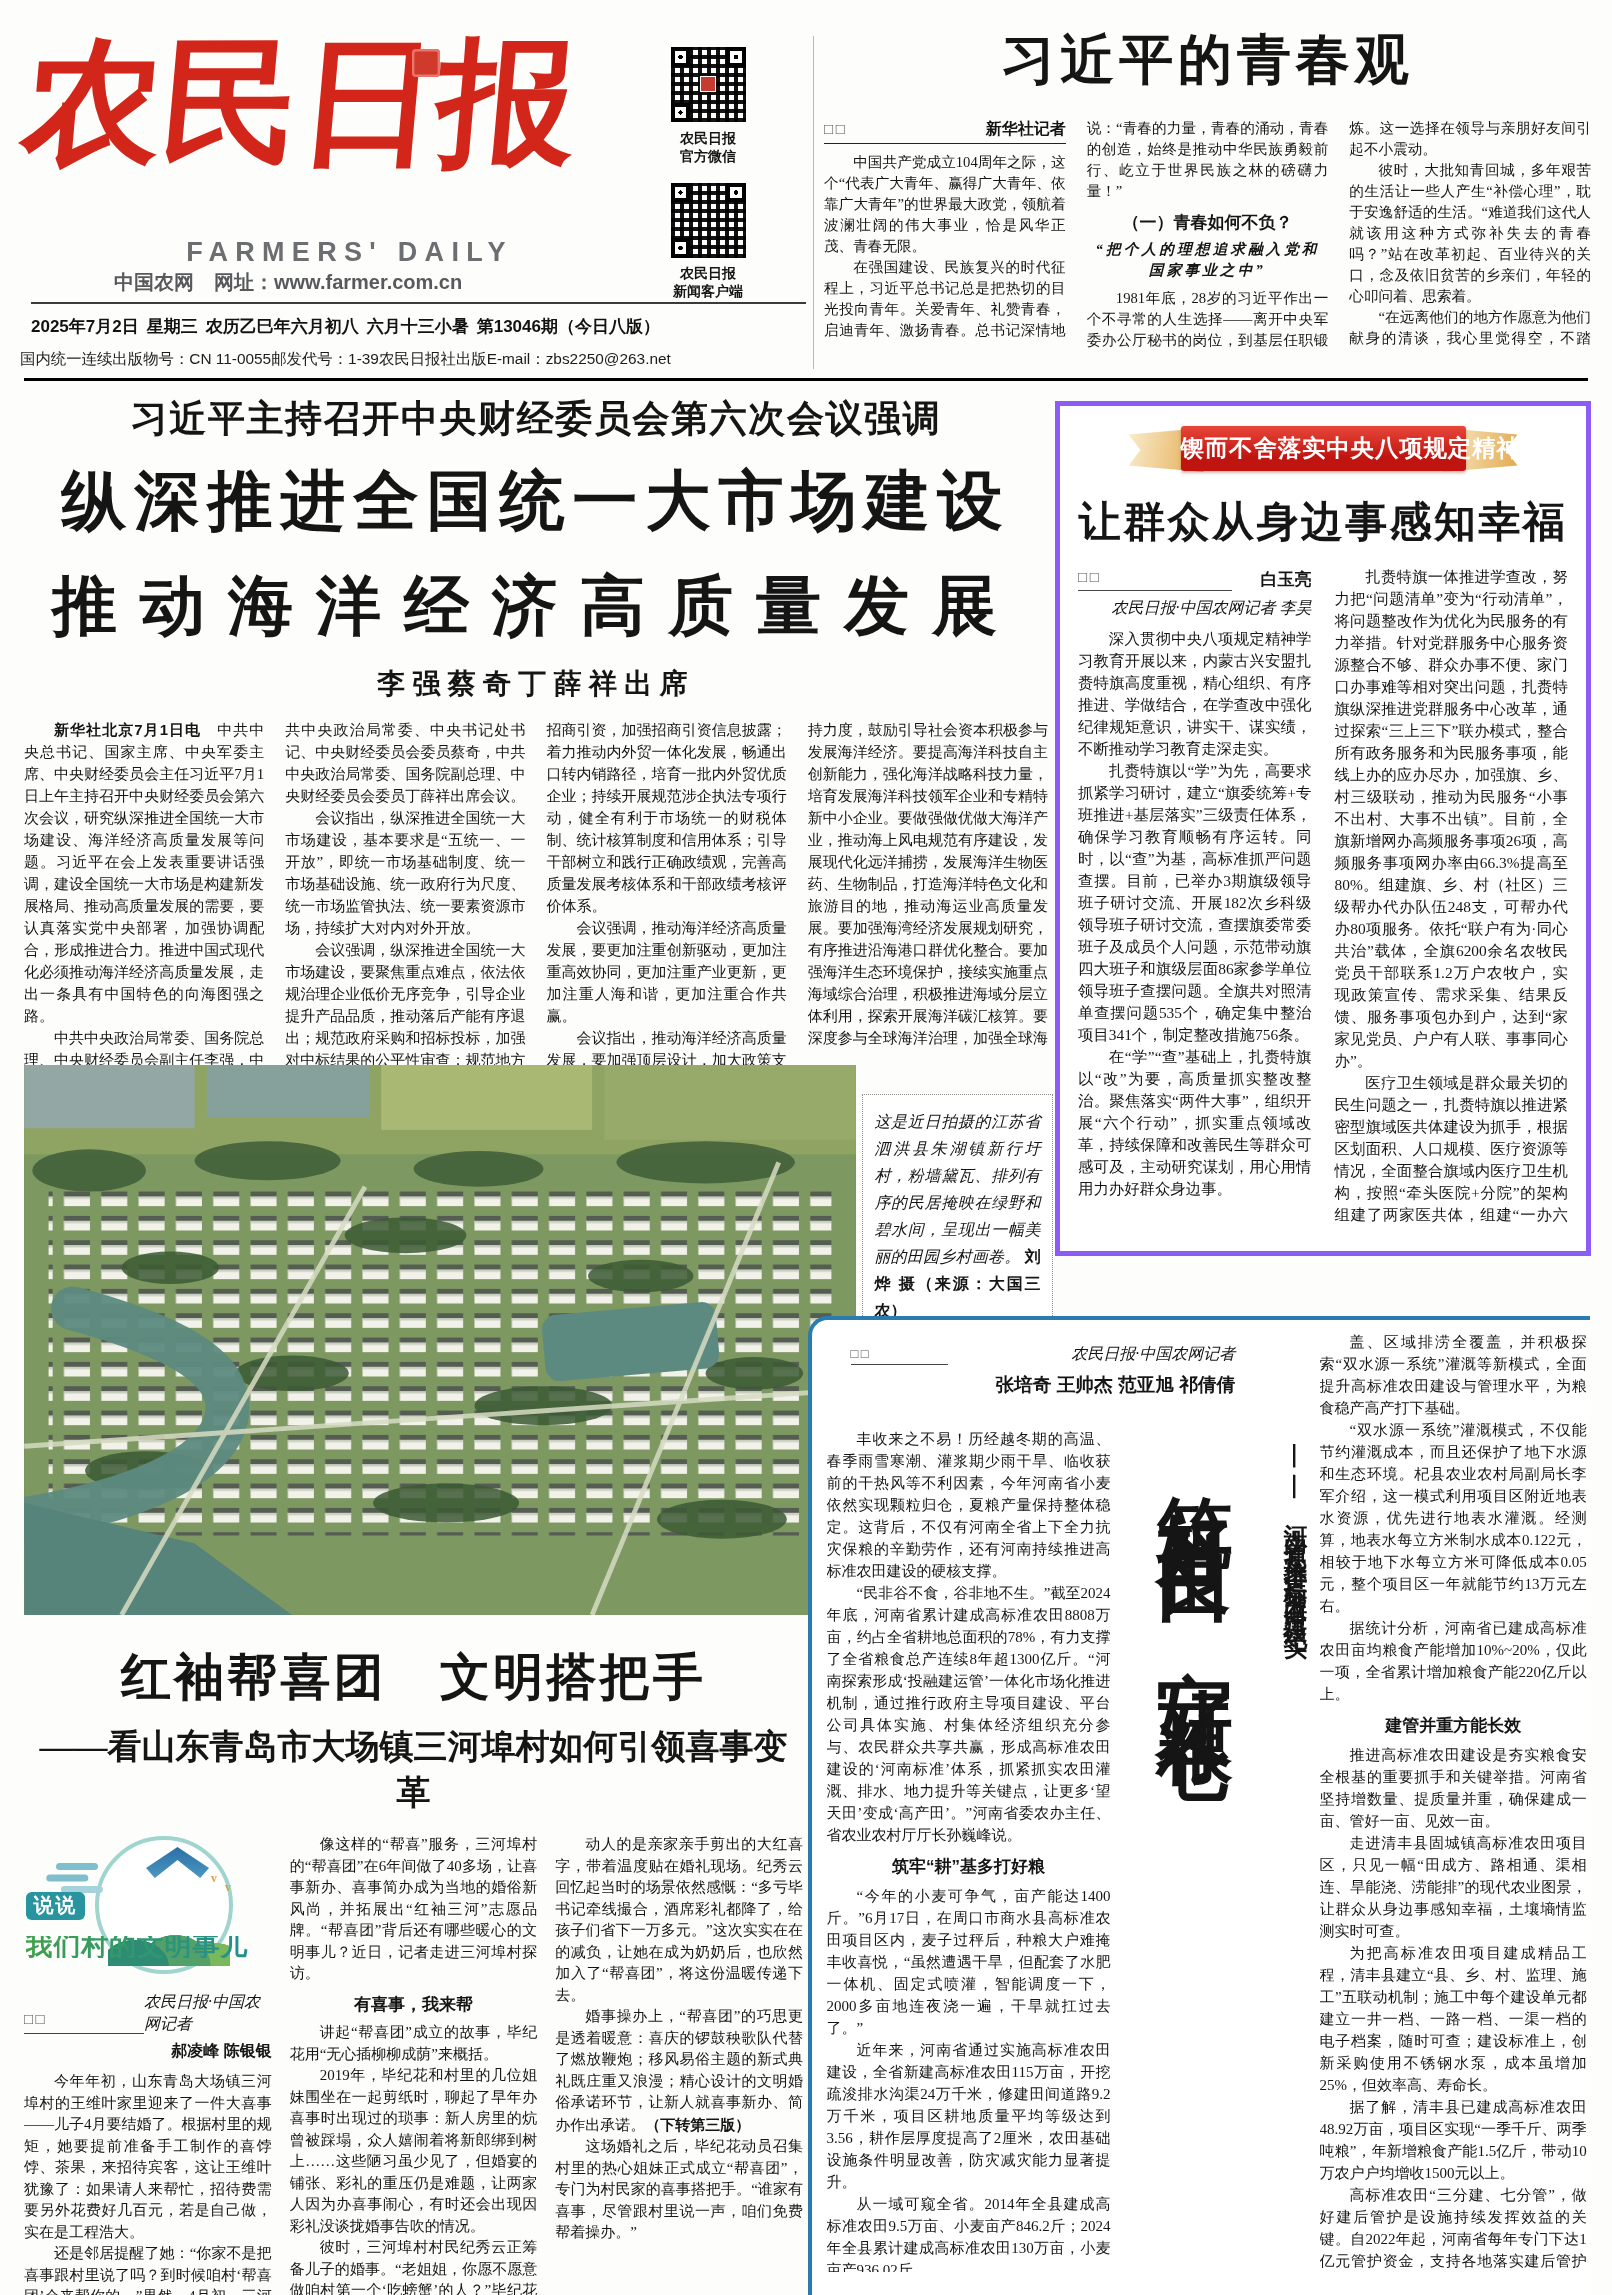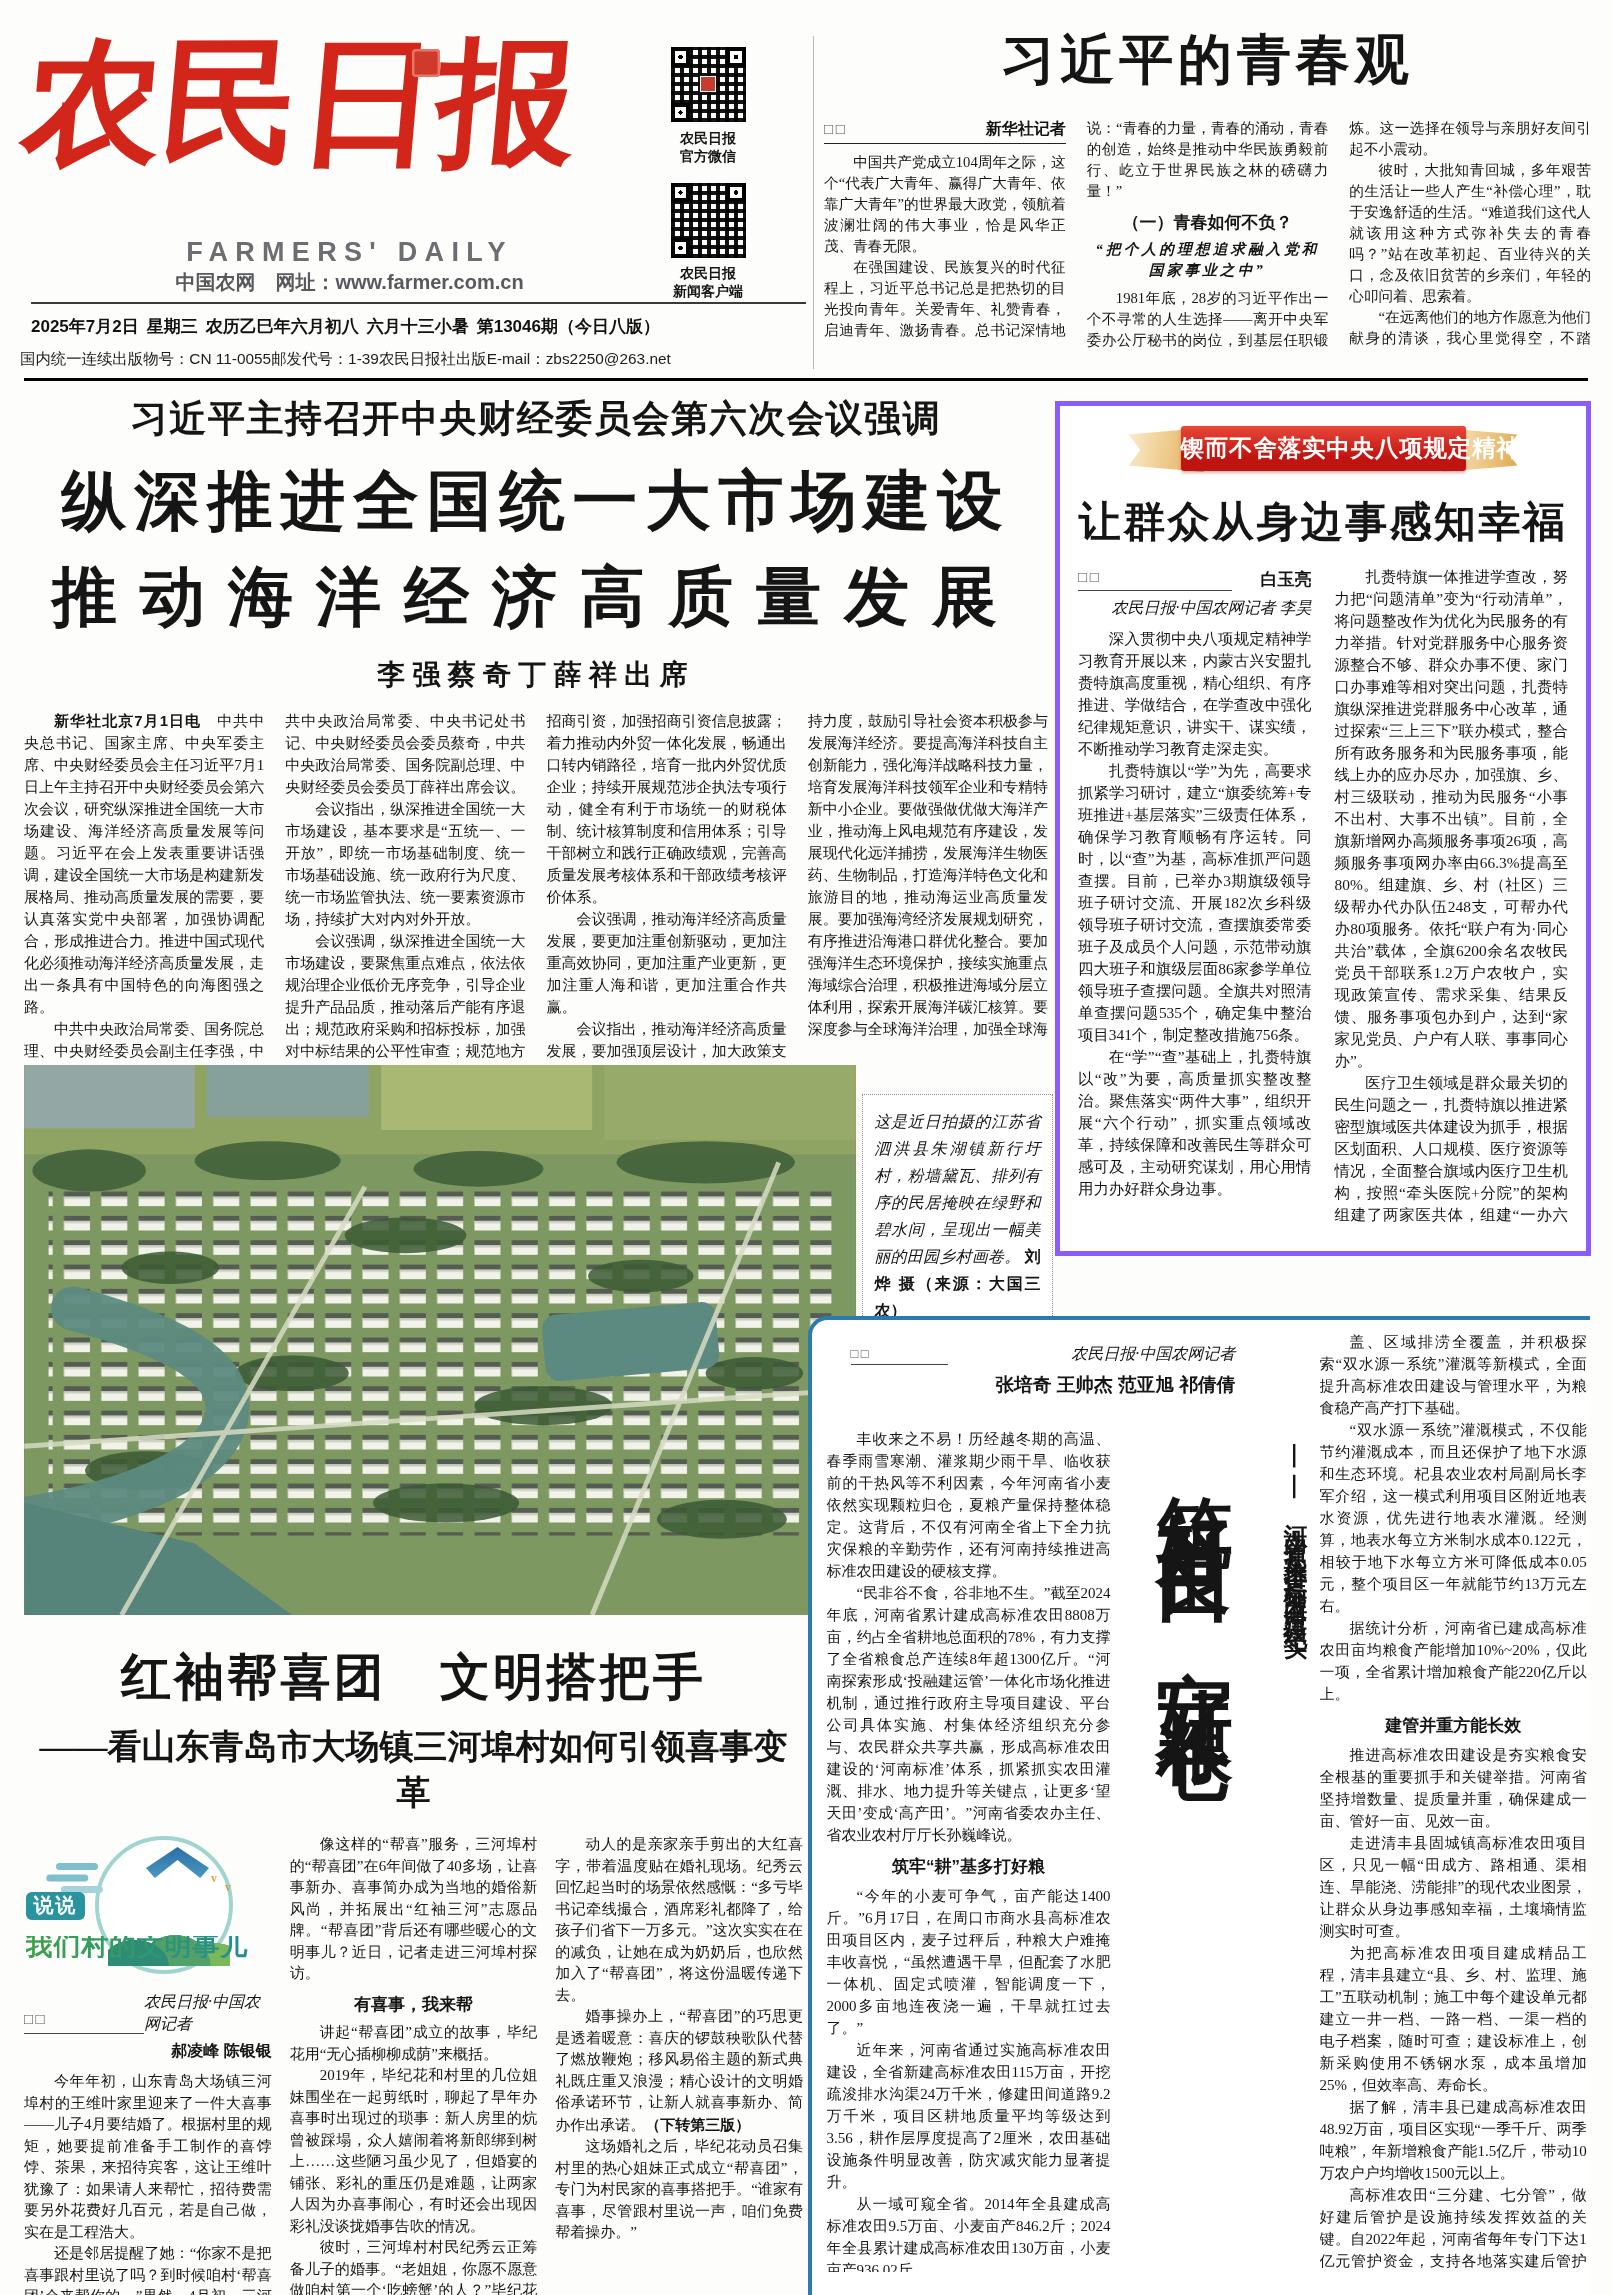--- a/index.html
+++ b/index.html
@@ -13,21 +13,21 @@
   .abs { position:absolute; }
 
   
   .m-cal { left:24px; top:11.4px; width:560px; font-size:138px; line-height:1.35;
     font-weight:900; color:#d3261b; letter-spacing:0px; transform:skewX(-5deg);
     font-family:"Liberation Serif",serif; white-space:nowrap; }
   .m-seal { left:412px; top:49px; width:28px; height:28px; background:#cf3a2b; border-radius:4px;
     box-shadow:inset 0 0 0 2.4px #e8766a; }
   .m-en { left:114px; top:237px; width:471px; text-align:center; font-weight:bold;
     font-size:27px; letter-spacing:7.3px; color:#6d6e71; }
-  .m-site { left:114px; top:269px; width:471px; text-align:center; font-weight:bold;
+  .m-site { left:114px; top:269px; width:471px; text-align:left; font-weight:bold;
     font-size:20px; color:#58595c; }
   .m-rule { left:31px; top:302px; width:775px; height:1.6px; background:#3a3a3a; }
   .m-date { left:31px; top:315px; width:629px; display:flex; justify-content:space-between;
     font-weight:bold; font-size:17px; color:#121212; white-space:nowrap; }
   .m-pub { left:20px; top:349px; width:629px; display:flex; justify-content:space-between;
     font-size:15.4px; color:#1c1c1c; white-space:nowrap; }
 
   .qr-wrap { left:657px; top:47px; width:102px; }
   .qr-item { margin-bottom:18px; }
   .qr { width:75px; height:75px; margin:0 auto; position:relative;
@@ -60,21 +60,21 @@
   .t-h { text-indent:0; text-align:center; font-family:"Liberation Sans","DejaVu Sans",sans-serif;
     font-weight:bold; font-size:17px; margin:9.7px 0 6.5px; }
   .t-q { text-indent:0; text-align:center; font-weight:bold; letter-spacing:3.2px;
     font-style:italic; margin:1.6px 0 6.5px; }
 
   
   .main-story { left:24px; top:394px; width:1024px; }
   .ms-kicker { text-align:center; font-size:37px; font-weight:900; letter-spacing:1.6px; }
   .ms-h1 { text-align:center; font-size:65px; font-weight:900; letter-spacing:8px; margin-top:13px;
     white-space:nowrap; }
-  .ms-h2 { text-align:center; font-size:65px; font-weight:900; letter-spacing:23px; margin-top:8px;
+  .ms-h2 { text-align:center; font-size:65px; font-weight:900; letter-spacing:23px; margin-top:17px;
     white-space:nowrap; }
   .ms-deck { text-align:center; font-size:28px; font-weight:600; letter-spacing:7.3px; margin:14.6px 0 16px; }
   .ms-body { height:355px; overflow:hidden; columns:4; column-gap:21px; column-fill:auto;
     font-size:15px; line-height:22px; }
 
   
   .sidebar { left:1055px; top:401px; width:536px; height:855px;
     border:5px solid #8b5cf6; background:#fff; padding:18px 18px 0; }
   .ribbon { position:relative; height:45px; width:389px; margin:1.6px auto 0; }
   .rb-wing { position:absolute; top:2.4px; width:75px; height:44px;

